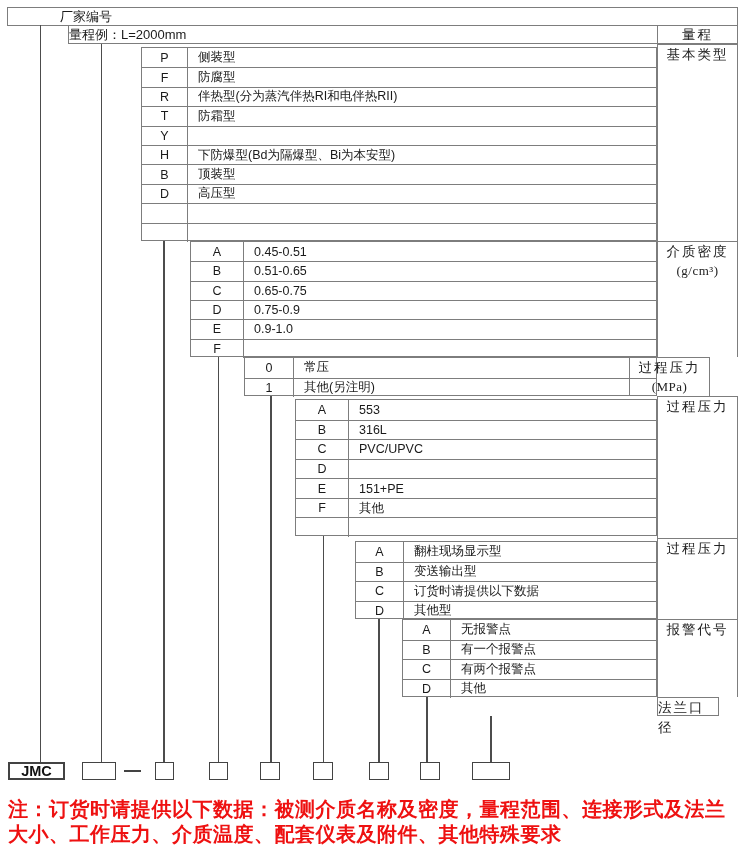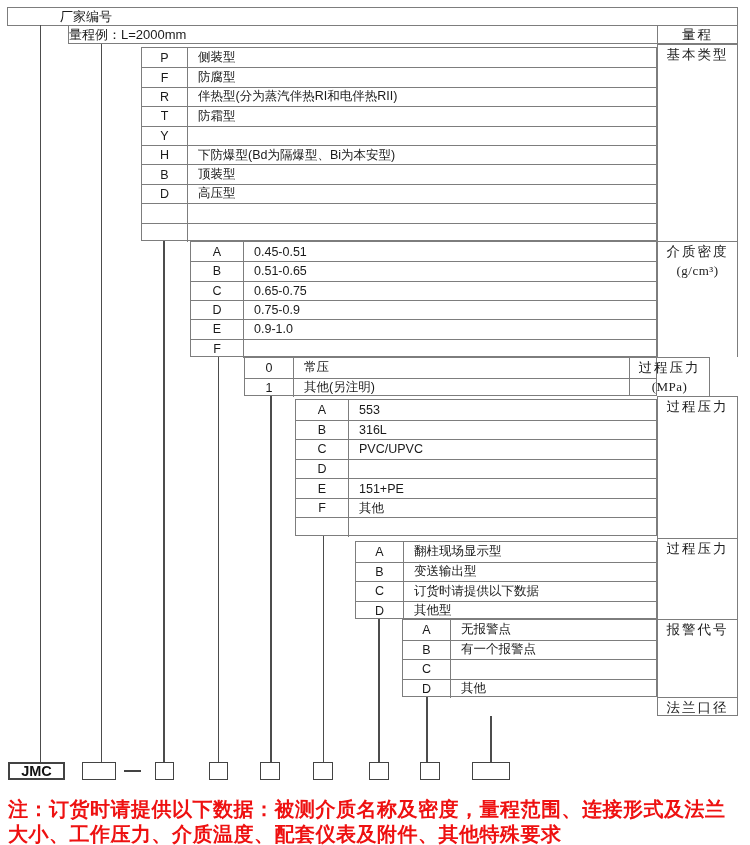--- a/index.html
+++ b/index.html
@@ -181,20 +181,21 @@
         <div class="srow" style="height: 19.5px;">
           <div class="cell code" style="width: 48px;">A</div>
           <div class="cell desc">无报警点</div>
         </div>
         <div class="srow" style="height: 19.5px;">
           <div class="cell code" style="width: 48px;">B</div>
           <div class="cell desc">有一个报警点</div>
         </div>
         <div class="srow" style="height: 19.5px;">
           <div class="cell code" style="width: 48px;">C</div>
+          <div class="cell desc">有两个报警点</div>
         </div>
         <div class="srow" style="height: 19.5px;">
           <div class="cell code" style="width: 48px;">D</div>
           <div class="cell desc">其他</div>
         </div>
       </div>
     </div>
 
   <div id="labels">
       <div class="abs label-cell" style="left: 657px; top: 44px; width: 81px; height: 197px;">
@@ -210,21 +211,21 @@
       </div>
       <div class="abs label-cell" style="left: 657px; top: 396px; width: 81px; height: 142px;">
         <div>过程压力</div>
       </div>
       <div class="abs label-cell" style="left: 657px; top: 538px; width: 81px; height: 81px;">
         <div>过程压力</div>
       </div>
       <div class="abs label-cell" style="left: 657px; top: 619px; width: 81px; height: 78px;">
         <div>报警代号</div>
       </div>
-      <div class="abs label-cell last" style="left: 657px; top: 697px; width: 81px; height: 19px;">
+      <div class="abs label-cell last" style="left: 657px; top: 697px; width: 62px; height: 19px;">
         <div>法兰口径</div>
       </div>
     </div>
 
 
   <div id="stems">
       <div class="abs stem" style="left: 39.5px; top: 25px; height: 737px;"></div>
       <div class="abs stem" style="left: 100.5px; top: 44px; height: 718px;"></div>
       <div class="abs stem" style="left: 163px; top: 241px; height: 521px;"></div>
       <div class="abs stem" style="left: 217.5px; top: 357px; height: 405px;"></div>

